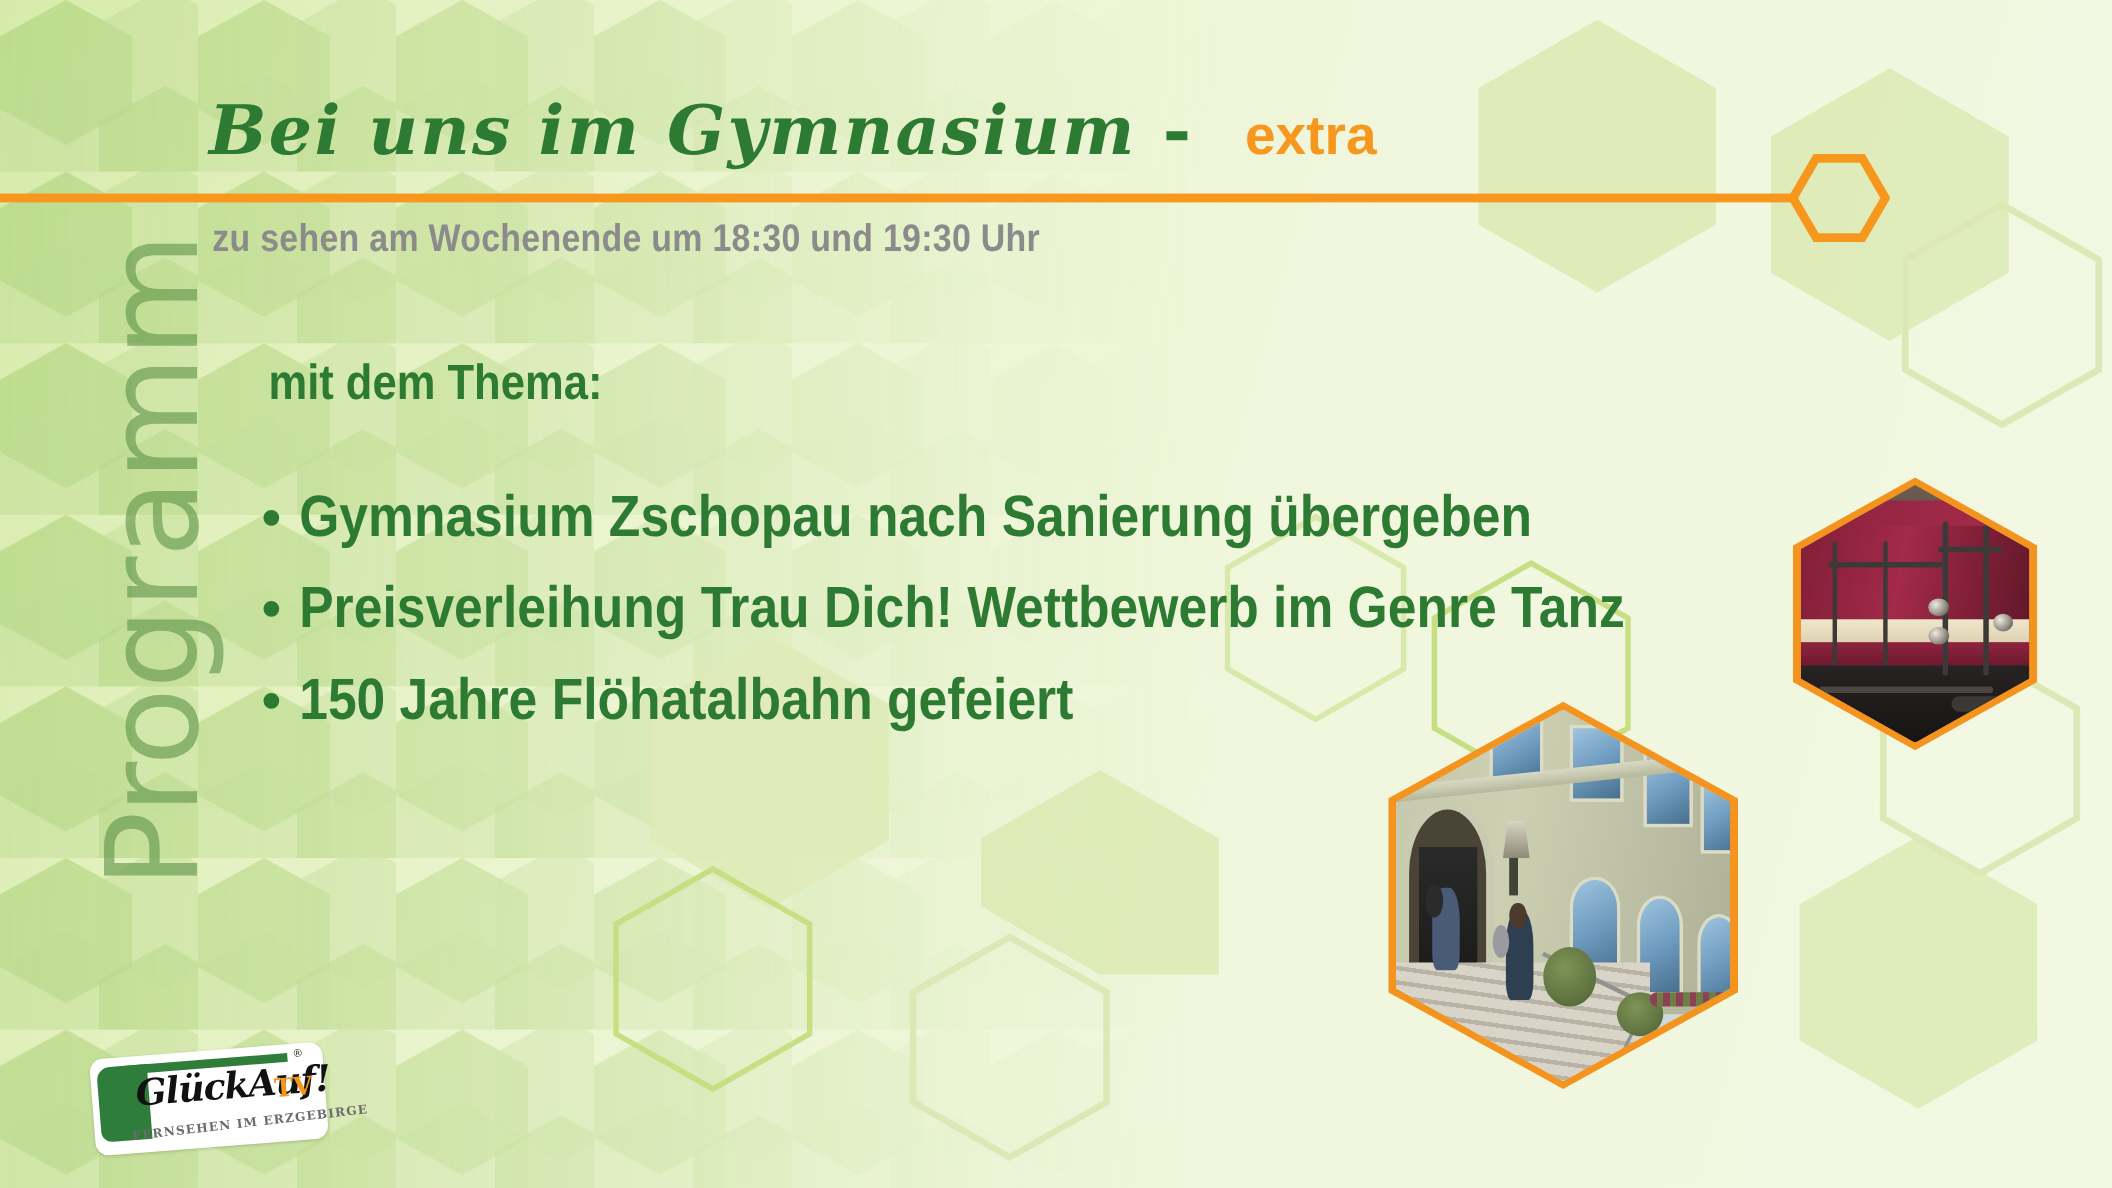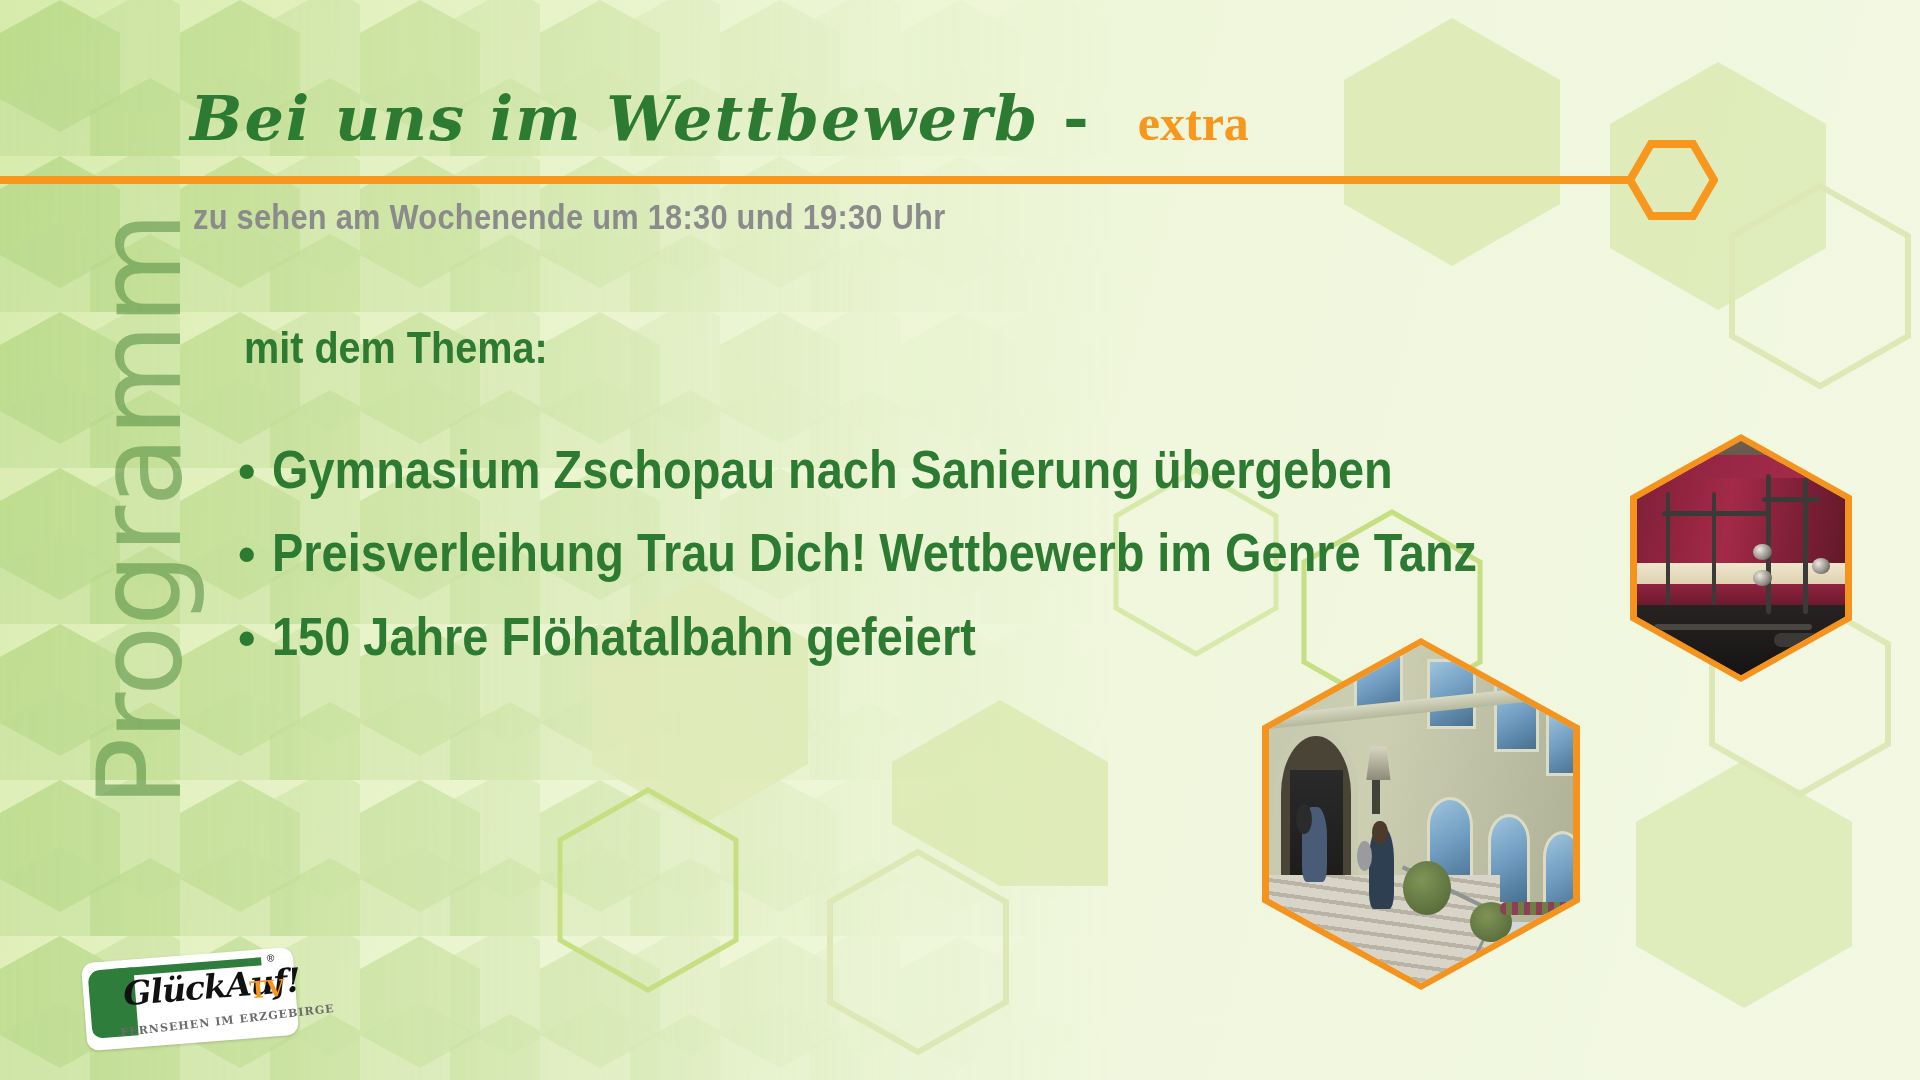--- a/index.html
+++ b/index.html
@@ -30,21 +30,21 @@
   }
 
   
   .title{
     position:absolute;left:190px;top:88px;white-space:nowrap;
     font-family:"DejaVu Serif",serif;
     font-size:62px;font-weight:700;font-style:italic;
     color:#2d7a32;letter-spacing:2px;line-height:1;
   }
   .title .extra{
-    font-family:Liberation Serif, serif;
+    font-family:Liberation Sans, sans-serif;
     font-style:normal;font-weight:700;font-size:50px;
     color:#f7971d;letter-spacing:0px;
   }
   .title .dash{color:#2d7a32;font-style:normal;font-weight:700;}
   .subtitle{
     position:absolute;left:193px;top:197px;white-space:nowrap;
     font-family:"Liberation Sans Narrow","Liberation Sans",sans-serif;
     font-size:35px;font-weight:700;color:#8b8b8b;
     transform:scaleX(0.88);transform-origin:left center;letter-spacing:0.3px;
   }
@@ -201,21 +201,21 @@
   <div class="rule" style="width:1634px;"></div>
   <div class="rule-hex">
     <svg width="92" height="80" viewBox="0 0 92 80" xmlns="http://www.w3.org/2000/svg">
       <polygon points="25,4 67,4 88,40 67,76 25,76 4,40" fill="none" stroke="#f7971d" stroke-width="8"></polygon>
     </svg>
   </div>
 
   <div class="vertical-word">Programm</div>
 
   <div class="title">
-    <span>Bei uns im Wettbewerb</span><span class="dash">&nbsp;</span><span class="dash">-</span><span class="dash">&nbsp;&nbsp;</span><span class="extra">extra</span>
+    <span>Bei uns im Gymnasium</span><span class="dash">&nbsp;</span><span class="dash">-</span><span class="dash">&nbsp;&nbsp;</span><span class="extra">extra</span>
   </div>
   <div class="subtitle">zu sehen am Wochenende um 18:30 und 19:30 Uhr</div>
 
   <div class="thema">mit dem Thema:</div>
 
   <div class="bullets">
     <div class="bullet">
       <span class="dot">•</span>
       <span class="txt">Gymnasium Zschopau nach Sanierung übergeben</span>
     </div>

